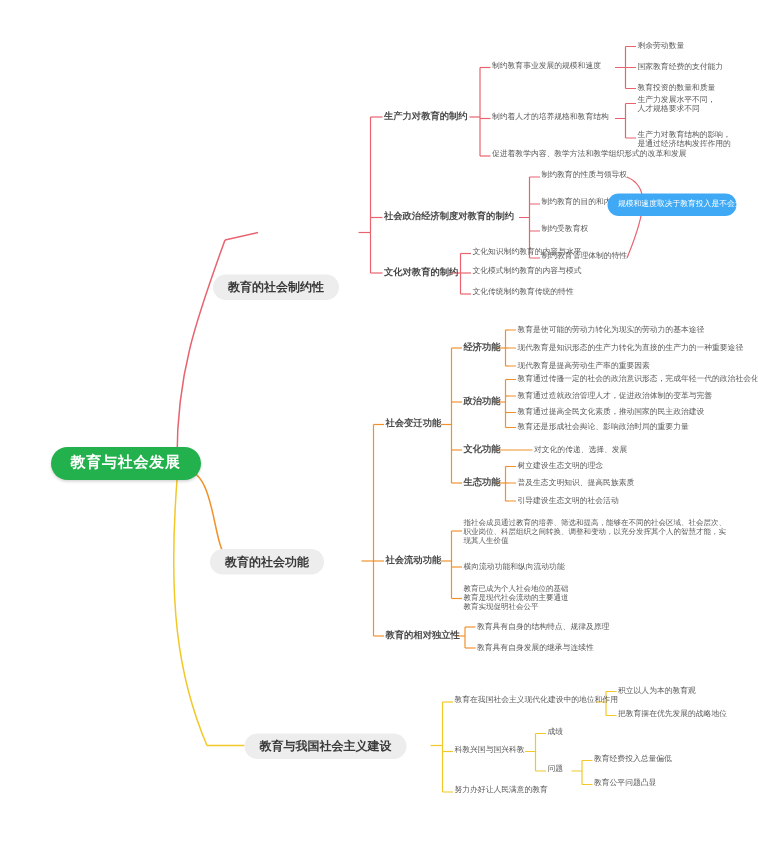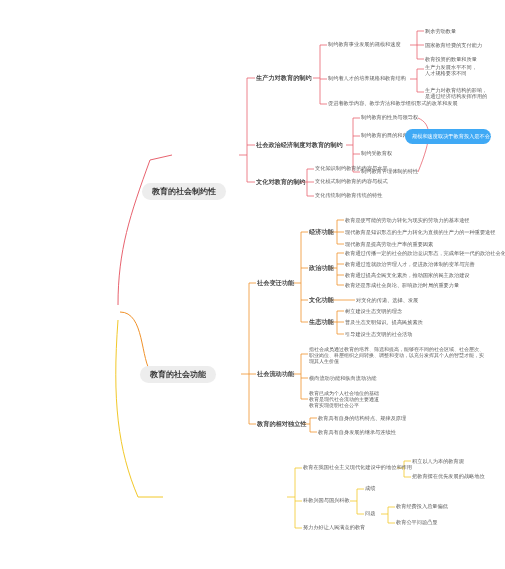--- a/index.html
+++ b/index.html
@@ -178,20 +178,21 @@
       <path d="M357,489 L364,489"></path>
       <path d="M357,514 L364,514"></path>
 
       <path d="M381,514 L388,514"></path>
       <path d="M388,507 L388,523"></path>
       <path d="M388,507 L395,507"></path>
       <path d="M388,523 L395,523"></path>
     </g>
   </svg>
 
+  <div class="node root" style="left:34px; top:298px;">教育与社会发展</div>
 
   <div class="node lvl1" style="left:142px; top:147px;margin-top:36px;">教育的社会制约性</div>
 
   <div class="node lvl2" style="left:256px; top:74px;">生产力对教育的制约</div>
 
   <div class="node leaf" style="left:328px; top:41px;">制约教育事业发展的规模和速度</div>
   <div class="node leaf" style="left:425px; top:28px;">剩余劳动数量</div>
   <div class="node leaf" style="left:425px; top:42px;">国家教育经费的支付能力</div>
   <div class="node leaf" style="left:425px; top:56px;">教育投资的数量和质量</div>
 
@@ -246,20 +247,21 @@
 现其人生价值</div>
   <div class="node leaf" style="left:309px; top:375px;">横向流动功能和纵向流动功能</div>
   <div class="node leaf small" style="left:309px; top:391px;">教育已成为个人社会地位的基础
 教育是现代社会流动的主要通道
 教育实现促明社会公平</div>
 
   <div class="node lvl2" style="left:257px; top:420px;">教育的相对独立性</div>
   <div class="node leaf" style="left:318px; top:415px;">教育具有自身的结构特点、规律及原理</div>
   <div class="node leaf" style="left:318px; top:429px;">教育具有自身发展的继承与连续性</div>
 
+  <div class="node lvl1" style="left:163px; top:489px;">教育与我国社会主义建设</div>
 
   <div class="node leaf" style="left:303px; top:464px;">教育在我国社会主义现代化建设中的地位和作用</div>
   <div class="node leaf" style="left:412px; top:458px;">积立以人为本的教育观</div>
   <div class="node leaf" style="left:412px; top:473px;">把教育摆在优先发展的战略地位</div>
 
   <div class="node leaf" style="left:303px; top:497px;">科教兴国与国兴科教</div>
   <div class="node leaf" style="left:365px; top:485px;">成绩</div>
   <div class="node leaf" style="left:365px; top:510px;">问题</div>
   <div class="node leaf" style="left:396px; top:503px;">教育经费投入总量偏低</div>
   <div class="node leaf" style="left:396px; top:519px;">教育公平问题凸显</div>

